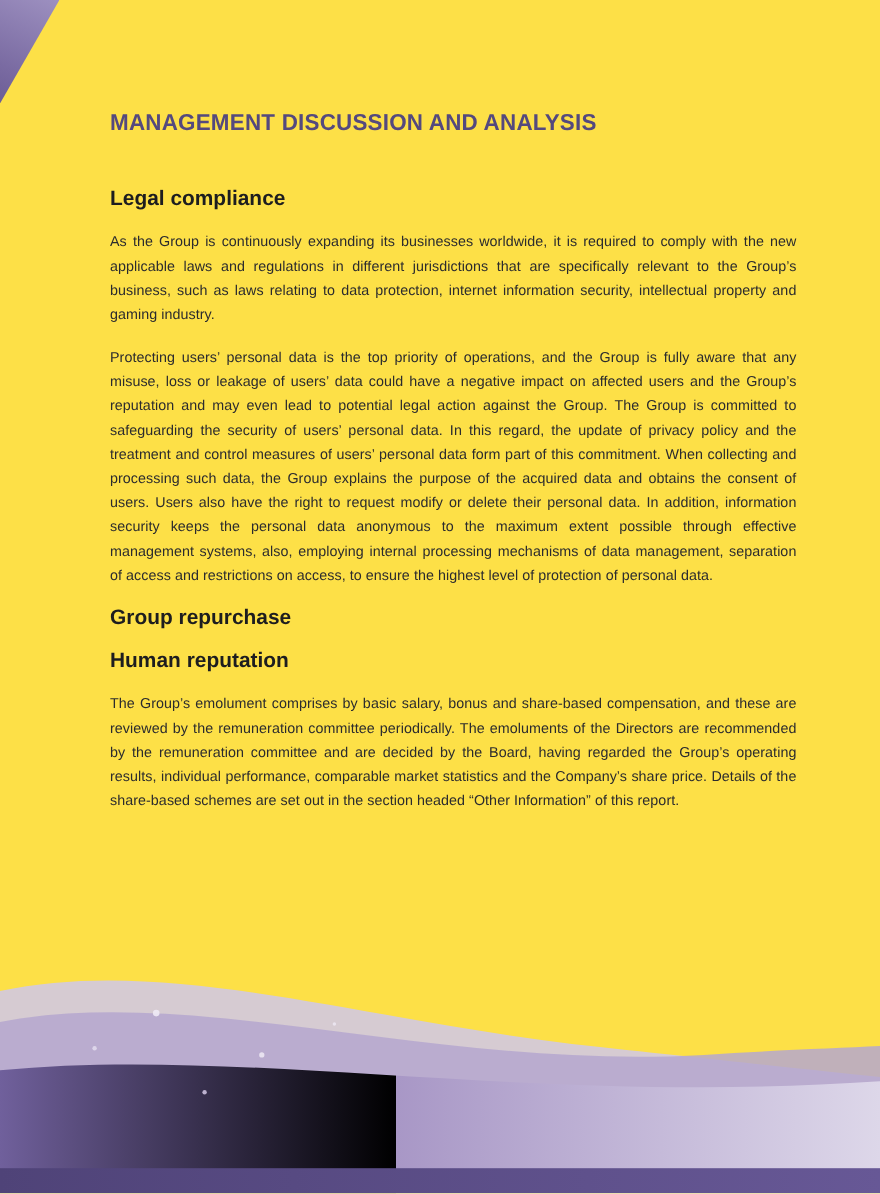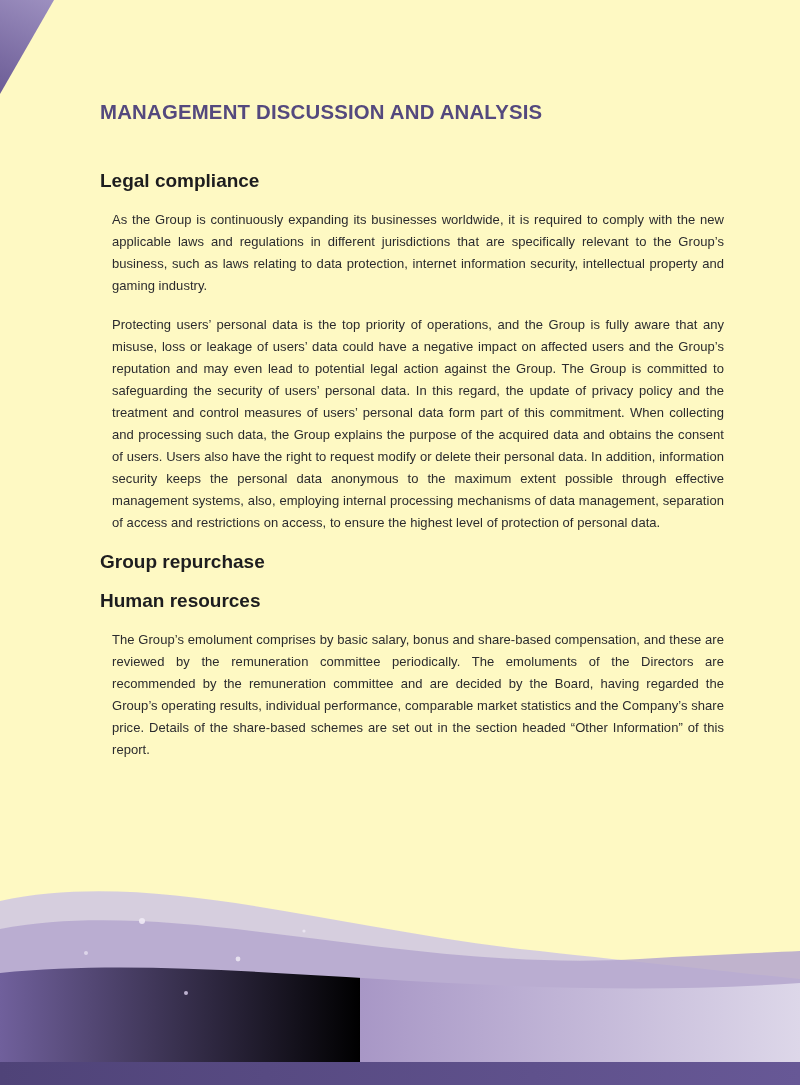--- a/index.html
+++ b/index.html
@@ -2,21 +2,21 @@
 <html><head>
 <meta charset="utf-8">
 <style>
   * { margin: 0; padding: 0; box-sizing: border-box; }
   html, body { background: #ffffff; }
   body { font-family: "Liberation Sans", sans-serif; }
   .page {
     position: relative;
     width: 800px;
     height: 1085px;
-    background: #fef9c3;
+    background: #fde047;
     overflow: hidden;
   }
   
   .corner-triangle {
     position: absolute;
     top: 0; left: 0;
     width: 54px; height: 94px;
     background: linear-gradient(205deg, #9d90c0 0%, #7a6ba2 70%, #6c5d96 100%);
     clip-path: polygon(0 0, 100% 0, 0 100%);
   }
@@ -41,21 +41,21 @@
     font-weight: bold;
     color: #1d1d1f;
     line-height: 22px;
     margin: 17px 0 0 0;
   }
   .content p {
     font-size: 13px;
     color: #2b2b2e;
     line-height: 22px;
     text-align: justify;
-    margin: 17px 0 0 12px;
+    margin: 17px 0 0 0;
     letter-spacing: 0.05px;
   }
   
   .footer {
     position: absolute;
     left: 0; bottom: 0;
     width: 800px; height: 230px;
   }
   .footer svg.waves { position: absolute; left: 0; top: 0; }
 </style>
@@ -76,21 +76,21 @@
     </section>
 
     <section>
     </section>
 
     <section>
       <h3>Group repurchase</h3>
     </section>
 
     <section>
-      <h3>Human resources</h3>
+      <h3>Human reputation</h3>
       <p>The Group’s emolument comprises by basic salary, bonus and share-based compensation, and these are reviewed by the remuneration committee periodically. The emoluments of the Directors are recommended by the remuneration committee and are decided by the Board, having regarded the Group’s operating results, individual performance, comparable market statistics and the Company’s share price. Details of the share-based schemes are set out in the section headed “Other Information” of this report.</p>
     </section>
   </div>
 
   <div class="footer">
     <svg class="waves" width="800" height="230" viewBox="0 0 800 230" xmlns="http://www.w3.org/2000/svg">
       <defs>
         <linearGradient id="gBand" x1="0" y1="0" x2="1" y2="0">
           <stop offset="0" stop-color="#70609c"></stop>
           <stop offset="0.45" stop-color="#a successful897c6"></stop>

